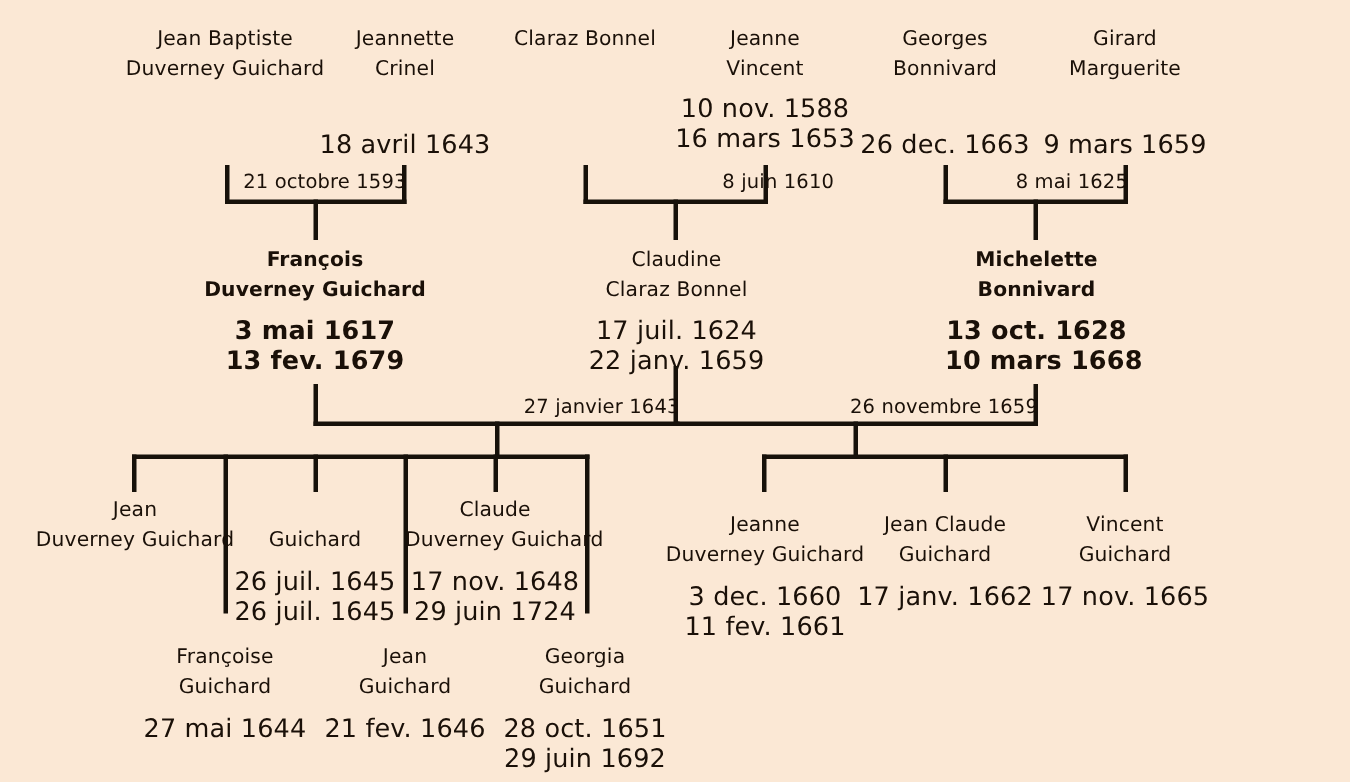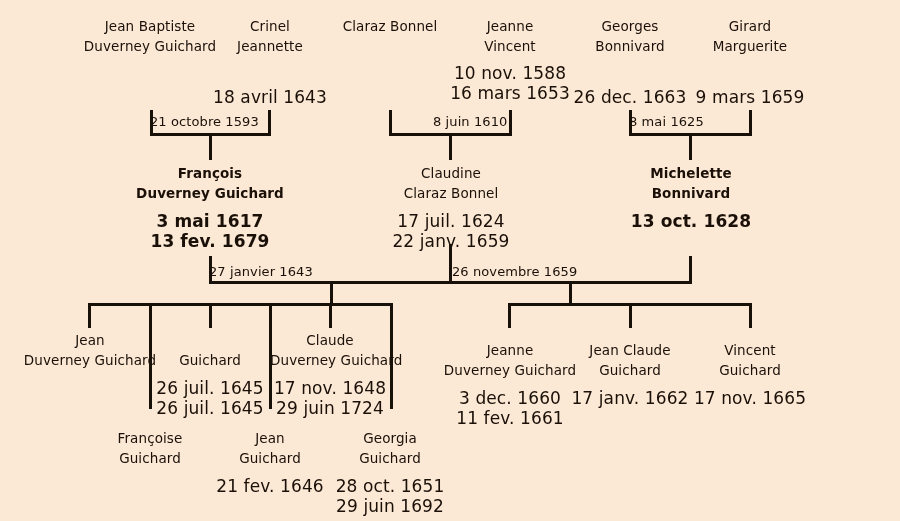--- a/index.html
+++ b/index.html
@@ -55,37 +55,37 @@
   .hline {
     position: absolute;
     height: 3px;
     background: #17110a;
   }
   
   .mdate {
     position: absolute;
     font-size: 13px;
     white-space: nowrap;
-    text-align: left;
+    text-align: right;
     letter-spacing: .1px;
   }
 </style>
 </head>
 <body>
 
 <div id="chart">
 
   <div class="person" style="left:60px; top:16px; width:180px;">
     <span class="nm">Jean Baptiste</span>
     <span class="nm">Duverney Guichard</span>
   </div>
 
   <div class="person" style="left:205px; top:16px; width:130px;">
+    <span class="nm">Jeannette</span>
     <span class="nm">Crinel</span>
-    <span class="nm">Jeannette</span>
   </div>
 
   <div class="person" style="left:325px; top:16px; width:130px;">
     <span class="nm">Claraz Bonnel</span>
   </div>
 
   <div class="person" style="left:450px; top:16px; width:120px;">
     <span class="nm">Jeanne</span>
     <span class="nm">Vincent</span>
   </div>
@@ -149,20 +149,21 @@
     <span class="gap"></span>
     <span class="dt">17 juil. 1624</span>
     <span class="dt">22 janv. 1659</span>
   </div>
 
   <div class="person" style="left:630px; top:163px; width:122px;font-weight:bold;">
     <span class="nm">Michelette</span>
     <span class="nm">Bonnivard</span>
     <span class="gap"></span>
     <span class="dt">13 oct. 1628</span>
+    <span class="dt">10 mars 1668</span>
   </div>
 
   <div class="vline" style="left:209px; top:256px; height:28px;"></div>
   <div class="hline" style="left:209px; top:281px; width:244px;"></div>
   <div class="vline" style="left:449px; top:244px; height:40px;"></div>
   <div class="mdate" style="left:209px; top:264px; width:244px;">27 janvier 1643</div>
   <div class="vline" style="left:330px; top:281px; height:24px;"></div>
 
   <div class="hline" style="left:452px; top:281px; width:240px;"></div>
   <div class="vline" style="left:689px; top:256px; height:28px;"></div>
@@ -199,20 +200,21 @@
     <span class="nm">Duverney Guichard</span>
     <span class="gap"></span>
     <span class="dt">17 nov. 1648</span>
     <span class="dt">29 juin 1724</span>
   </div>
 
   <div class="person" style="left:95px; top:428px; width:110px;">
     <span class="nm">Françoise</span>
     <span class="nm">Guichard</span>
     <span class="gap"></span>
+    <span class="dt">27 mai 1644</span>
   </div>
 
   <div class="person" style="left:215px; top:428px; width:110px;">
     <span class="nm">Jean</span>
     <span class="nm">Guichard</span>
     <span class="gap"></span>
     <span class="dt">21 fev. 1646</span>
   </div>
 
   <div class="person" style="left:335px; top:428px; width:110px;">

